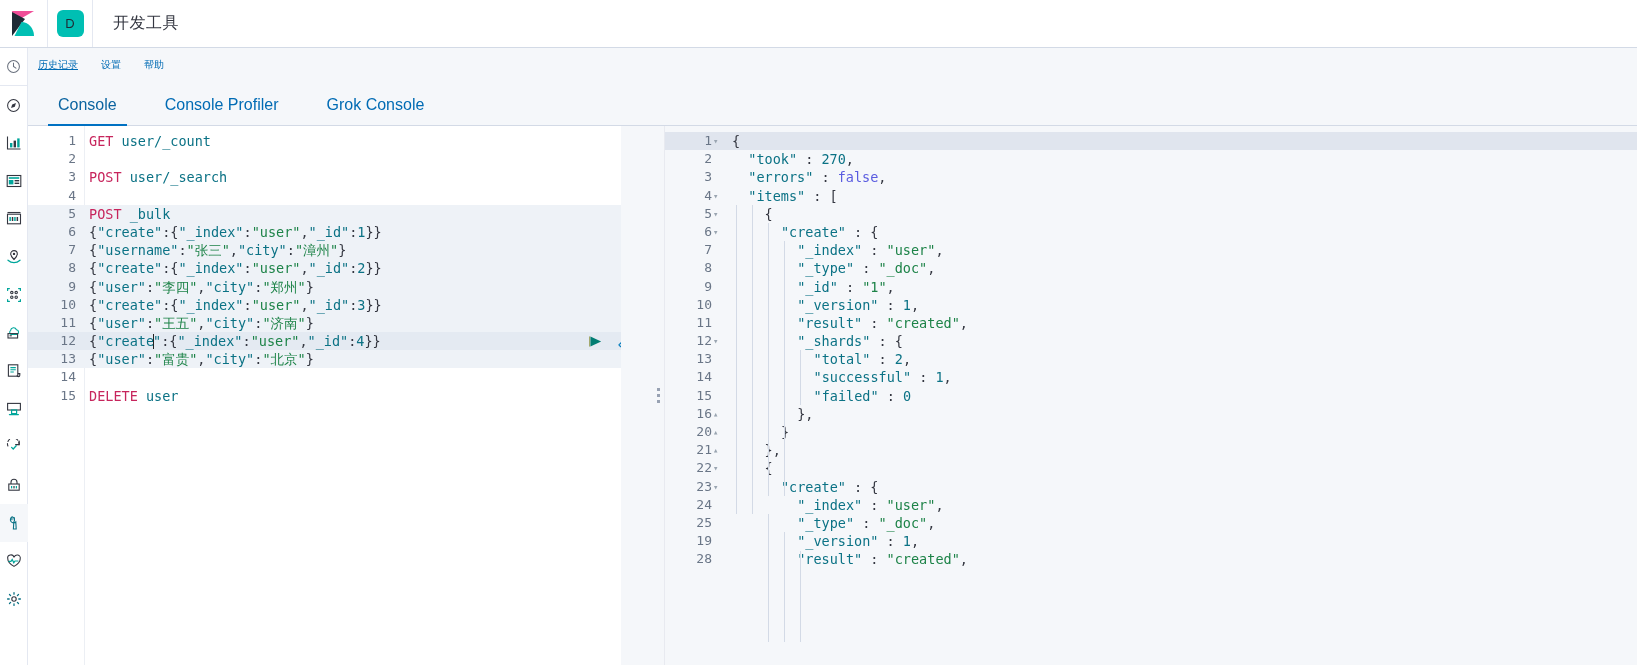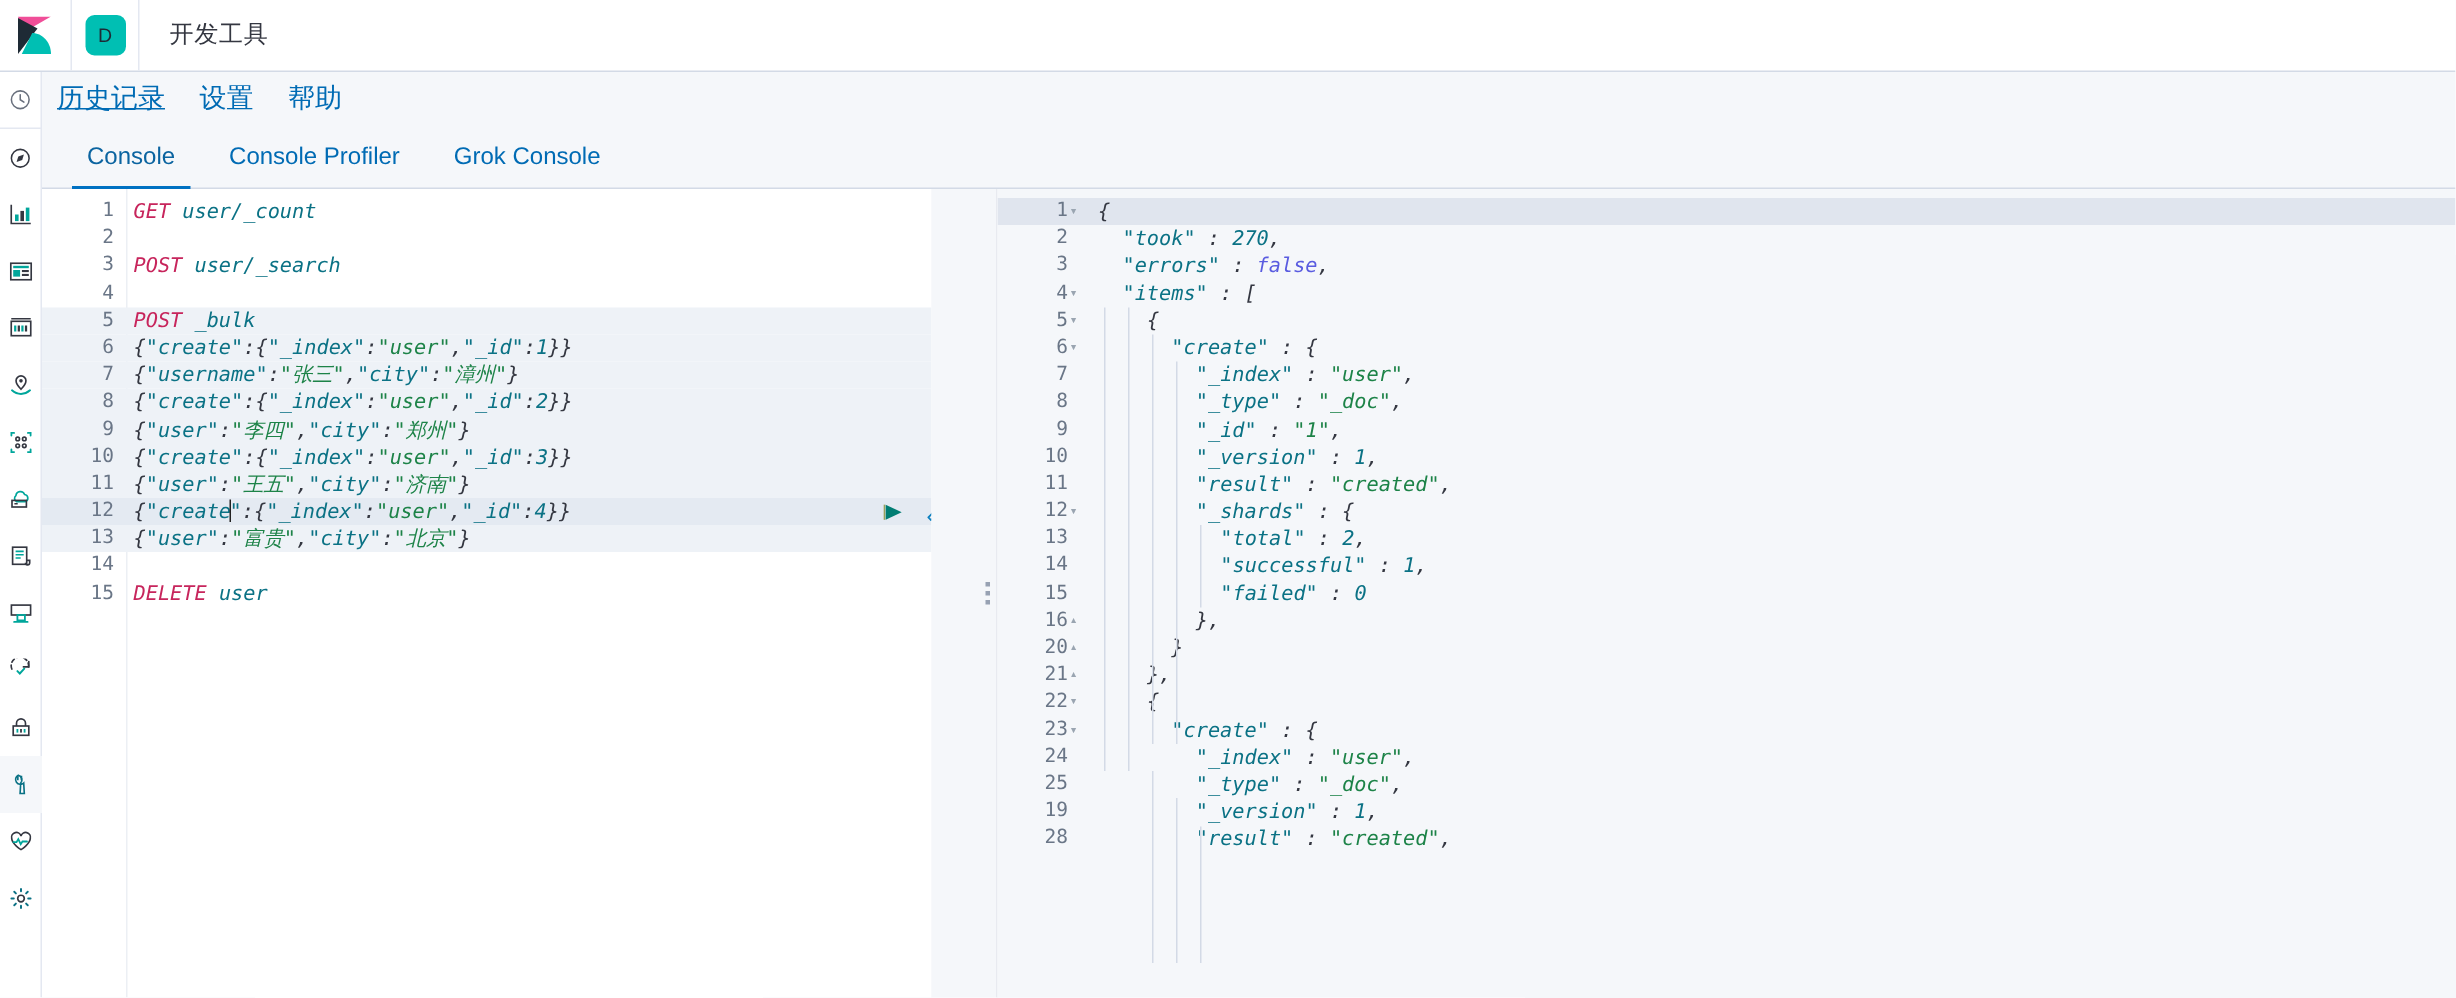--- a/index.html
+++ b/index.html
@@ -65,28 +65,28 @@
   }
 
   
   .subnav {
     height: 34px; min-height: 34px;
     display: flex; align-items: center;
     padding-left: 10px; gap: 23px;
     background: #f5f7fa;
   }
   .subnav a {
-    font-size: 18px; color: #006bb4; text-decoration: none; cursor: pointer;
+    font-size: 10px; color: #006bb4; text-decoration: none; cursor: pointer;
   }
   .subnav a.underlined { text-decoration: underline; }
 
   .tabs {
     height: 44px; min-height: 44px;
     display: flex; align-items: flex-end;
-    padding-left: 12px; gap: 0;
+    padding-left: 12px; gap: 12px;
     background: #f5f7fa;
     border-bottom: 1px solid #d3dae6;
   }
   .tab {
     padding: 0 18px 11px 18px;
     font-size: 16px; color: #006bb4; cursor: pointer;
     position: relative;
   }
   .tab.active { color: #0b64a0; font-weight: 400; }
   .tab.active::after {
@@ -131,21 +131,21 @@
     width: 57px; min-width: 57px; text-align: right;
     padding-right: 9px; color: #6a7687;
     font-size: 13px; user-select: none;
     position: relative;
   }
   .gutter.resp { width: 53px; min-width:53px; padding-right: 6px; }
   .gutter .fold {
     position: absolute; right: -5px; top: 0; font-size: 9px; color: #9aa5b1;
     width: 10px; text-align: left;
   }
-  .code { padding-left: 4px; color: #222; font-style: italic; }
+  .code { padding-left: 4px; color: #222; }
 
   
   .resp-gutter-bg {
     position: absolute; left: 0; top: 0; bottom: 0; width: 62px;
     background: #f5f7fa; border-right: 0;
   }
   .resp-line1-bg {
     position: absolute; left: 0; top: 6px; height: 18.2px; right: 0;
     background: #e0e5ee;
   }

